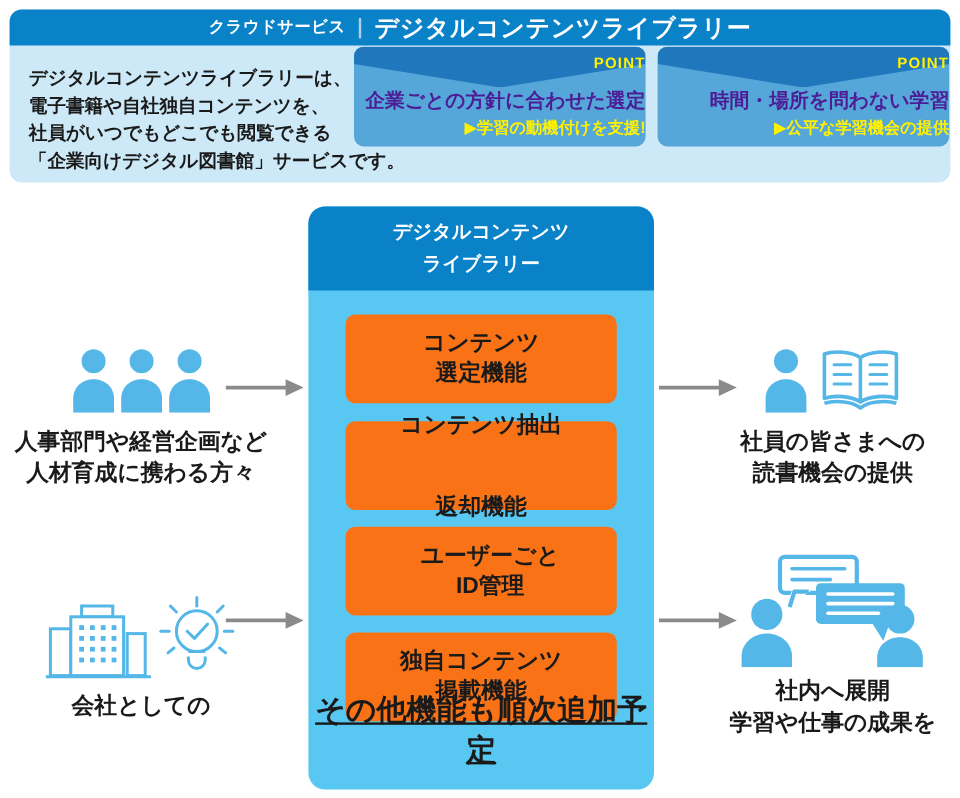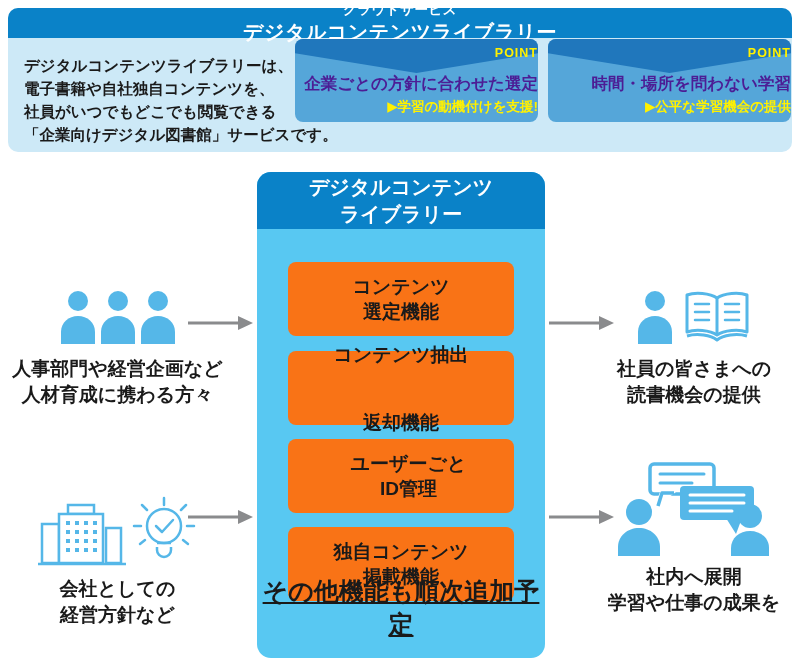--- a/index.html
+++ b/index.html
@@ -16,21 +16,21 @@
   *{margin:0;padding:0;box-sizing:border-box;}
   html,body{background:#ffffff;}
   body{font-family:"Liberation Sans","DejaVu Sans",sans-serif;color:var(--text-dark);}
   .canvas{position:relative;width:800px;height:665px;background:#ffffff;overflow:hidden;}
 
   
   .top-card{position:absolute;left:8px;top:8px;width:784px;height:144px;
     background:var(--panel-bg);border-radius:10px;}
   .top-bar{position:absolute;left:0;top:0;width:100%;height:30px;
     background:var(--header-blue);border-radius:10px 10px 0 0;
-    display:flex;align-items:center;justify-content:center;color:#fff;flex-direction:column;}
+    display:flex;align-items:center;justify-content:center;color:#fff;}
   .top-bar .cat{font-size:13.5px;font-weight:bold;letter-spacing:.5px;}
   .top-bar .divider{width:2px;height:17px;background:rgba(255,255,255,.65);margin:0 11px;}
   .top-bar .ttl{font-size:20px;font-weight:bold;letter-spacing:.5px;}
 
   .intro{position:absolute;left:16px;top:46px;font-size:15.5px;font-weight:bold;
     line-height:23px;color:var(--text-dark);letter-spacing:0;}
 
   .point-box{position:absolute;top:31px;width:243px;height:83px;border-radius:8px;
     background:var(--point-box);overflow:hidden;text-align:right;}
   .pb1{left:287px;} .pb2{left:540px;}
@@ -39,24 +39,24 @@
     clip-path:polygon(0 0,100% 0,100% 42%,50% 100%,0 42%);}
   .p-label{position:relative;margin-top:7px;font-size:12.5px;font-weight:bold;
     color:var(--accent-yellow);letter-spacing:1px;}
   .p-title{position:relative;margin-top:13px;font-size:16.5px;font-weight:bold;color:#4c1d95;}
   .p-benefit{position:relative;margin-top:3px;font-size:13.5px;font-weight:bold;
     color:var(--accent-yellow);}
 
   
   .center-card{position:absolute;left:257px;top:172px;width:288px;height:486px;
     background:var(--center-body);border-radius:14px;}
-  .center-head{position:absolute;left:0;top:0;width:100%;height:57px;
+  .center-head{position:absolute;left:0;top:0;width:100%;height:70px;
     background:var(--header-blue);border-radius:14px 14px 0 0;
     display:flex;flex-direction:column;align-items:center;justify-content:center;
-    color:#fff;font-size:20px;font-weight:bold;line-height:27px;}
+    color:#fff;font-size:16px;font-weight:bold;line-height:27px;}
   .feature{position:absolute;left:31px;width:226px;height:74px;background:#f97316;
     border-radius:8px;display:flex;flex-direction:column;align-items:center;
     justify-content:center;font-size:19px;font-weight:bold;line-height:25px;
     color:var(--text-dark);text-align:center;}
   .f0{top:90px;} .f1{top:179px;gap:43px;} .f2{top:267px;padding-left:15px;} .f3{top:355px;}
   .footnote{position:absolute;left:0;bottom:17px;width:100%;text-align:center;
     font-size:25px;font-weight:bold;color:var(--text-dark);text-decoration:underline;}
 
   
   .group{position:absolute;text-align:center;}
@@ -212,21 +212,20 @@
           <line x1="58" y1="48" x2="53" y2="44"></line>
         </g>
         <circle class="stroke-ic" cx="34" cy="30" r="17" stroke-width="2.5" style="fill:#fff"></circle>
         <polyline class="stroke-ic" points="26,30 32,36 43,24" stroke-width="2.5" stroke-linecap="round" stroke-linejoin="round"></polyline>
         <path class="stroke-ic" d="M27 51 v3 a7 7 0 0 0 14 0 v-3" stroke-width="2.5"></path>
         <line class="stroke-ic" x1="27" y1="47" x2="41" y2="47" stroke-width="2.5"></line>
       </svg>
     </div>
     <div class="g-label">
       <div>会社としての</div>
-      <div>経営方針など</div>
     </div>
   </div>
 
   <div class="group g-r1">
     <div class="icon-row" style="gap:10px;">
       <svg width="36" height="54" viewBox="0 0 36 54">
         <circle class="fill-ic" cx="18" cy="11" r="10"></circle>
         <path class="fill-ic" d="M1 54 v-12 c0-9.5 7.6-16 17-16 s17 6.5 17 16 v12 z"></path>
       </svg>
       <svg width="68" height="54" viewBox="0 0 68 54">

